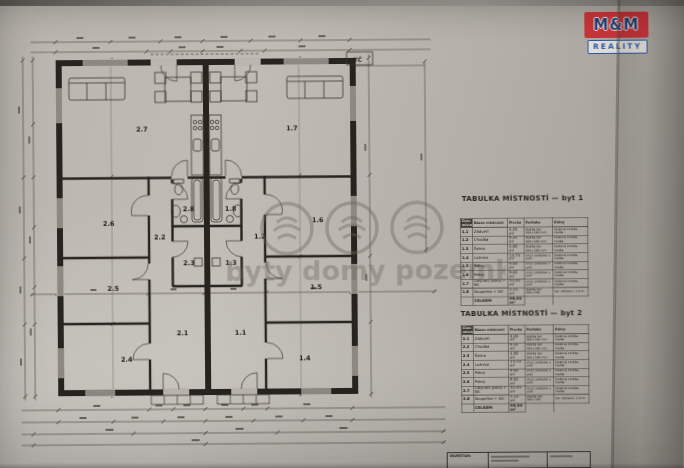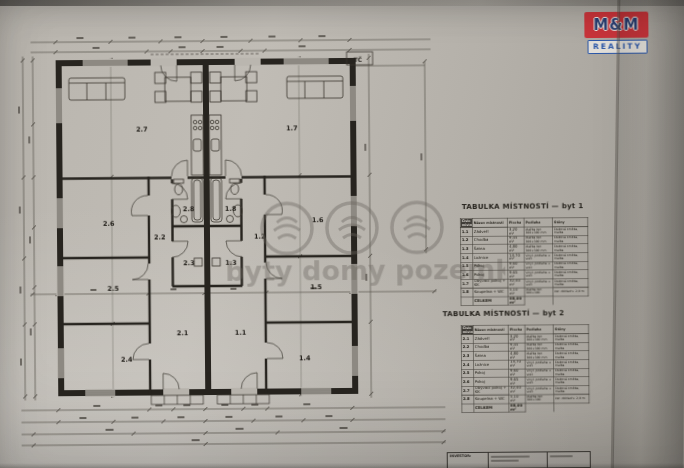--- a/index.html
+++ b/index.html
@@ -271,21 +271,21 @@
           <circle cx="192" cy="36" r="25"></circle>
         <g stroke-width="3">
           <path d="M52,30 q10,-9 20,0 M49,38 q13,-10 26,0 M53,46 q9,-7 18,0"></path>
           <path d="M117,30 q10,-9 20,0 M114,38 q13,-10 26,0 M118,46 q9,-7 18,0"></path>
           <path d="M182,30 q10,-9 20,0 M179,38 q13,-10 26,0 M183,46 q9,-7 18,0"></path>
         </g>
       </g>
       <text x="0" y="88" style="font:800 27px 'DejaVu Sans',sans-serif;fill:rgba(104,100,93,0.40);letter-spacing:0px;">byty domy pozemky</text>
     </svg>
 
-    <div class="tbl-title" style="left:462px;top:204px;">TABULKA MÍSTNOSTÍ — byt 1</div>
+    <div class="tbl-title" style="left:462px;top:196px;">TABULKA MÍSTNOSTÍ — byt 1</div>
     <div class="tbl-box" style="left:460px;top:219px;">
       <div class="tscale">
           <table>
             <colgroup>
               <col class="c1">
               <col class="c2">
               <col class="c3">
               <col class="c4">
               <col class="c5">
             </colgroup>
@@ -359,21 +359,21 @@
                 <td>CELKEM</td>
                 <td>88,00 m²</td>
                 <td class="nb"></td>
                 <td class="nb"></td>
               </tr>
             </tbody>
           </table>
         </div>
     </div>
 
-    <div class="tbl-title" style="left:442px;top:311px;">TABULKA MÍSTNOSTÍ — byt 2</div>
+    <div class="tbl-title" style="left:460px;top:311px;">TABULKA MÍSTNOSTÍ — byt 2</div>
     <div class="tbl-box" style="left:460px;top:326px;">
       <div class="tscale">
           <table>
             <colgroup>
               <col class="c1">
               <col class="c2">
               <col class="c3">
               <col class="c4">
               <col class="c5">
             </colgroup>

